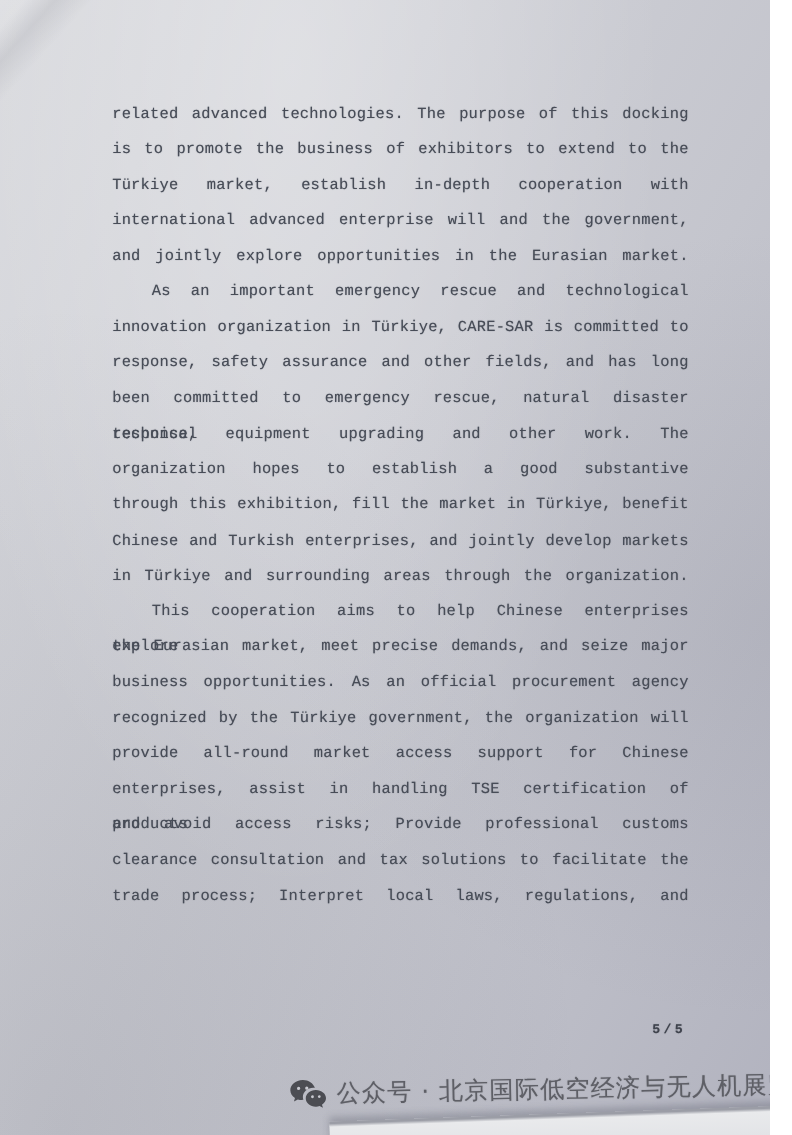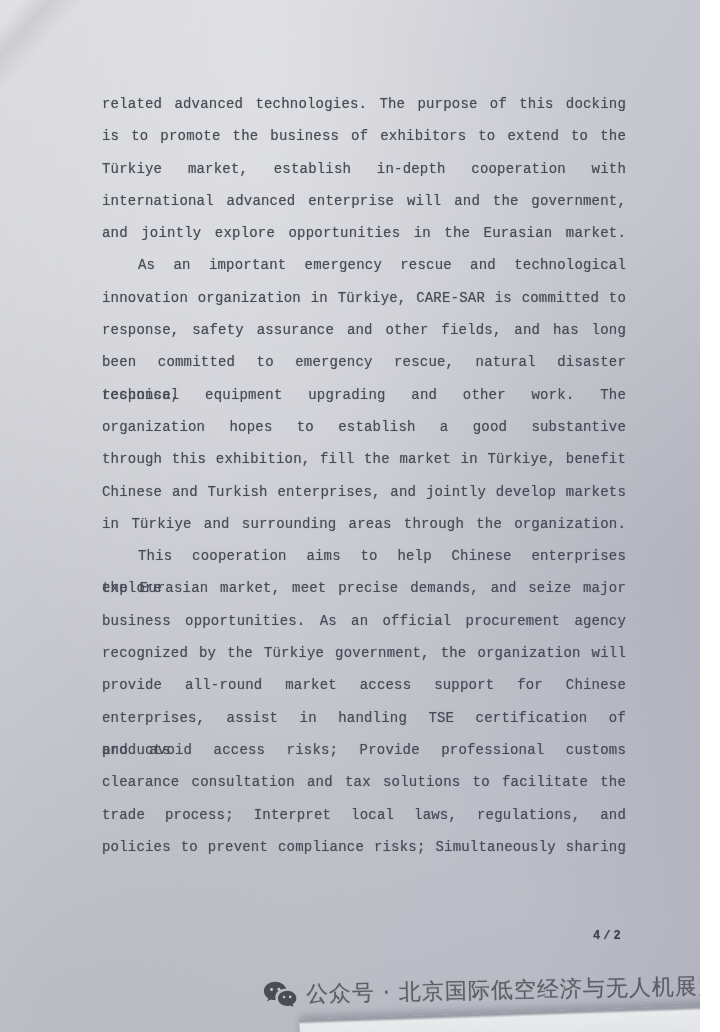--- a/index.html
+++ b/index.html
@@ -119,25 +119,24 @@
     <div class="para">
       <div class="line indent">This cooperation aims to help Chinese enterprises explore</div>
       <div class="line">the Eurasian market, meet precise demands, and seize major</div>
       <div class="line">business opportunities. As an official procurement agency</div>
       <div class="line">recognized by the Türkiye government, the organization will</div>
       <div class="line">provide all-round market access support for Chinese</div>
       <div class="line">enterprises, assist in handling TSE certification of products</div>
       <div class="line">and avoid access risks; Provide professional customs</div>
       <div class="line">clearance consultation and tax solutions to facilitate the</div>
       <div class="line">trade process; Interpret local laws, regulations, and</div>
-      <div class="line">policies to prevent compliance risks; Simultaneously sharing</div>
     </div>
   </div>
 
-  <div class="page-number">4/2</div>
+  <div class="page-number">5/5</div>
 
   <div class="footer">
     <span class="wechat">
       <svg width="34" height="29" viewBox="0 0 34 29" aria-hidden="true">
         <g>
           <path fill="#4c4d53" d="M12.5 1 C5.8 1 1 5.2 1 10.2 c0 2.9 1.6 5.4 4.1 7.1 l-1 3.2 3.6-1.9 c1.2 0.4 2.5 0.6 3.8 0.6 0.4 0 0.8 0 1.2-0.1 -0.3-0.8-0.4-1.6-0.4-2.5 0-4.7 4.3-8.4 9.6-8.4 0.5 0 1 0 1.5 0.1 C21.9 4 17.6 1 12.5 1 Z"></path>
           <circle fill="#c9cad1" cx="8.6" cy="8.6" r="1.5"></circle>
           <circle fill="#c9cad1" cx="16" cy="8.6" r="1.5"></circle>
           <path fill="#4c4d53" d="M24.1 10.3 c-5.1 0-9.2 3.4-9.2 7.6 0 4.2 4.1 7.6 9.2 7.6 1.1 0 2.2-0.2 3.2-0.5 l3.1 1.7 -0.9-2.8 c2.3-1.4 3.8-3.6 3.8-6 0-4.2-4.1-7.6-9.2-7.6 Z"></path>
           <circle fill="#c9cad1" cx="21" cy="16.4" r="1.3"></circle>

